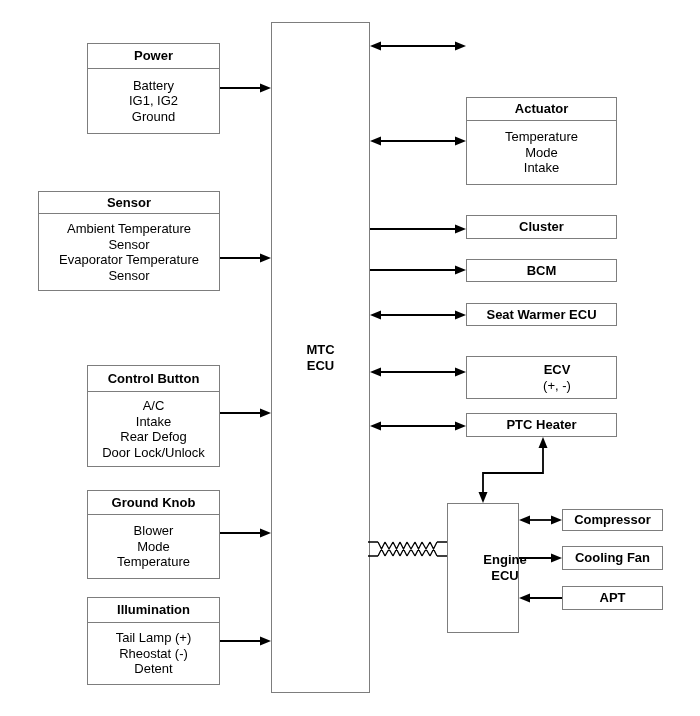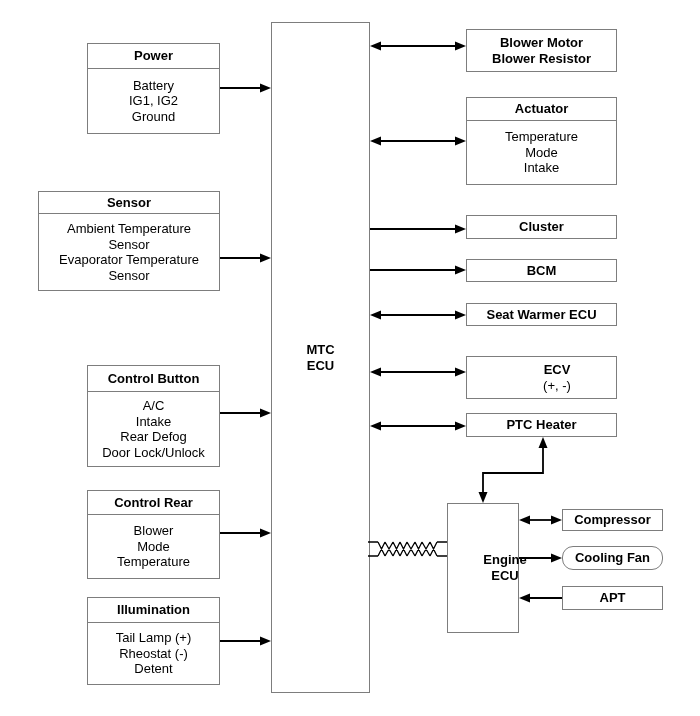--- a/index.html
+++ b/index.html
@@ -80,38 +80,36 @@
 
   <div class="box" style="left:87px;top:365px;width:133px;height:102px;">
     <div class="hdr" style="height:26px">Control Button</div>
     <div class="body">A/C
 Intake
 Rear Defog
 Door Lock/Unlock</div>
   </div>
 
   <div class="box" style="left:87px;top:490px;width:133px;height:89px;">
-    <div class="hdr" style="height:24px">Control Rear</div>
+    <div class="hdr" style="height:24px">Ground Knob</div>
     <div class="body">Blower
 Mode
 Temperature</div>
   </div>
 
   <div class="box" style="left:87px;top:597px;width:133px;height:88px;">
     <div class="hdr" style="height:25px">Illumination</div>
     <div class="body">Tail Lamp (+)
 Rheostat (-)
 Detent</div>
   </div>
 
   <div class="box single" style="left:271px;top:22px;width:99px;height:671px;line-height:16px;">MTC
 ECU</div>
 
-  <div class="box single" style="left:466px;top:29px;width:151px;height:43px;line-height:16px;">Blower Motor
-Blower Resistor</div>
 
   <div class="box" style="left:466px;top:97px;width:151px;height:88px;">
     <div class="hdr" style="height:23px">Actuator</div>
     <div class="body">Temperature
 Mode
 Intake</div>
   </div>
 
   <div class="box single" style="left:466px;top:215px;width:151px;height:24px;">Cluster</div>
 
@@ -124,21 +122,21 @@
     <div class="norm-line">(+, -)</div>
   </div>
 
   <div class="box single" style="left:466px;top:413px;width:151px;height:24px;">PTC Heater</div>
 
   <div class="box single" style="left:447px;top:503px;width:72px;height:130px;line-height:16px;padding-left:44px;">Engine
 ECU</div>
 
   <div class="box single" style="left:562px;top:509px;width:101px;height:22px;">Compressor</div>
 
-  <div class="box single" style="left:562px;top:546px;width:101px;height:24px;border-radius:11px;">Cooling Fan</div>
+  <div class="box single" style="left:562px;top:546px;width:101px;height:24px;">Cooling Fan</div>
 
   <div class="box single" style="left:562px;top:586px;width:101px;height:24px;">APT</div>
 
 
   <svg class="connectors" width="700" height="716" viewBox="0 0 700 716">
 
     <g>
       <line class="wire" x1="220" y1="88" x2="263" y2="88"></line>
       <polygon class="head" points="271,88 260,83.5 260,92.5"></polygon>
     </g>

